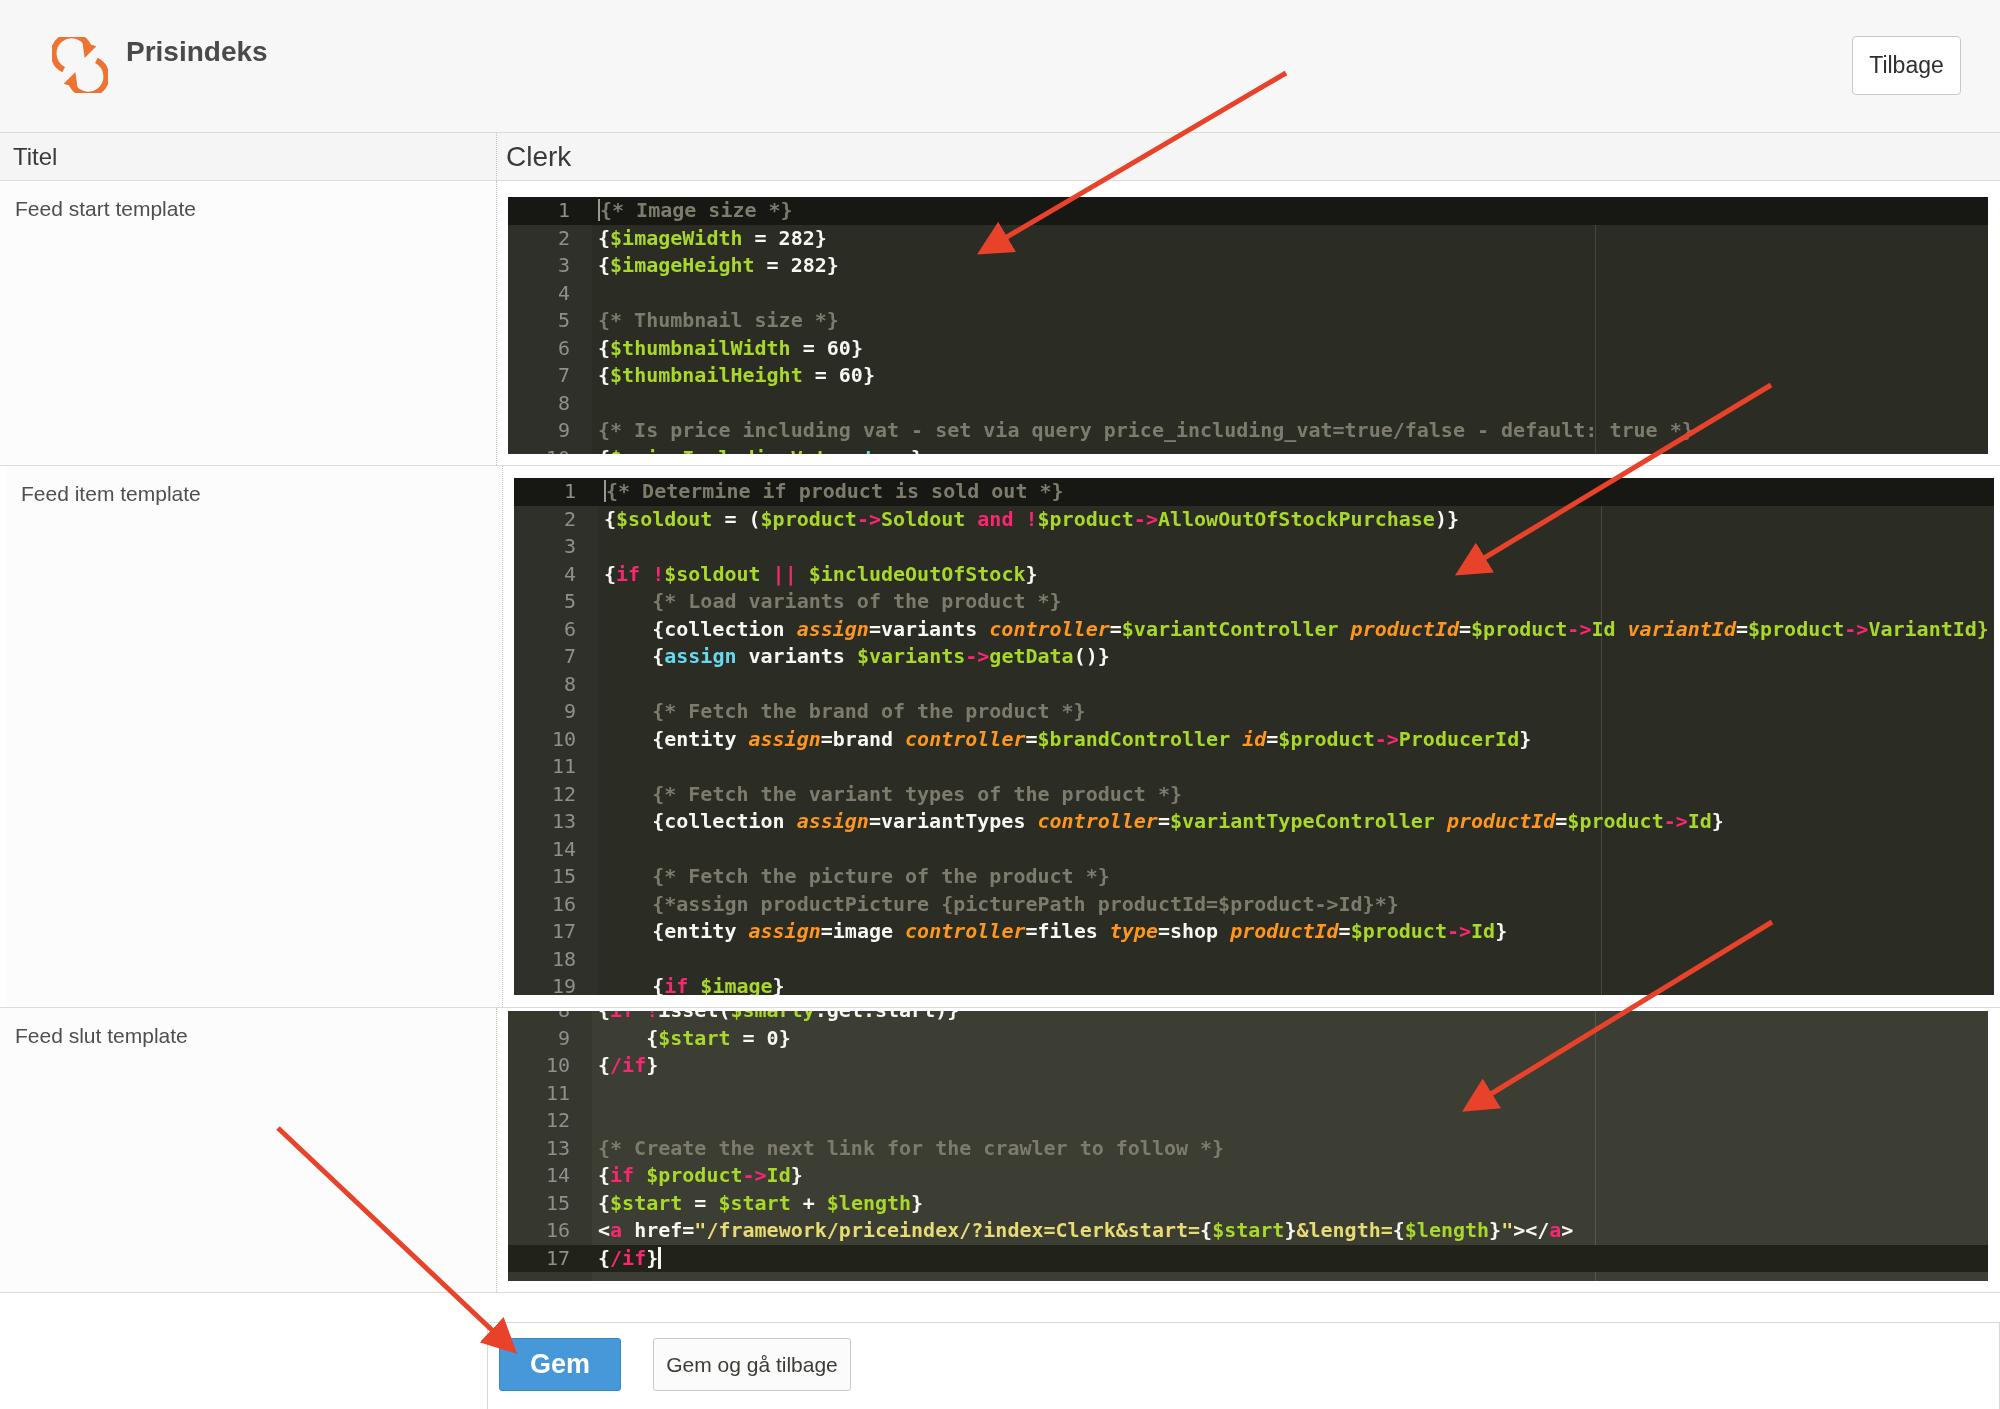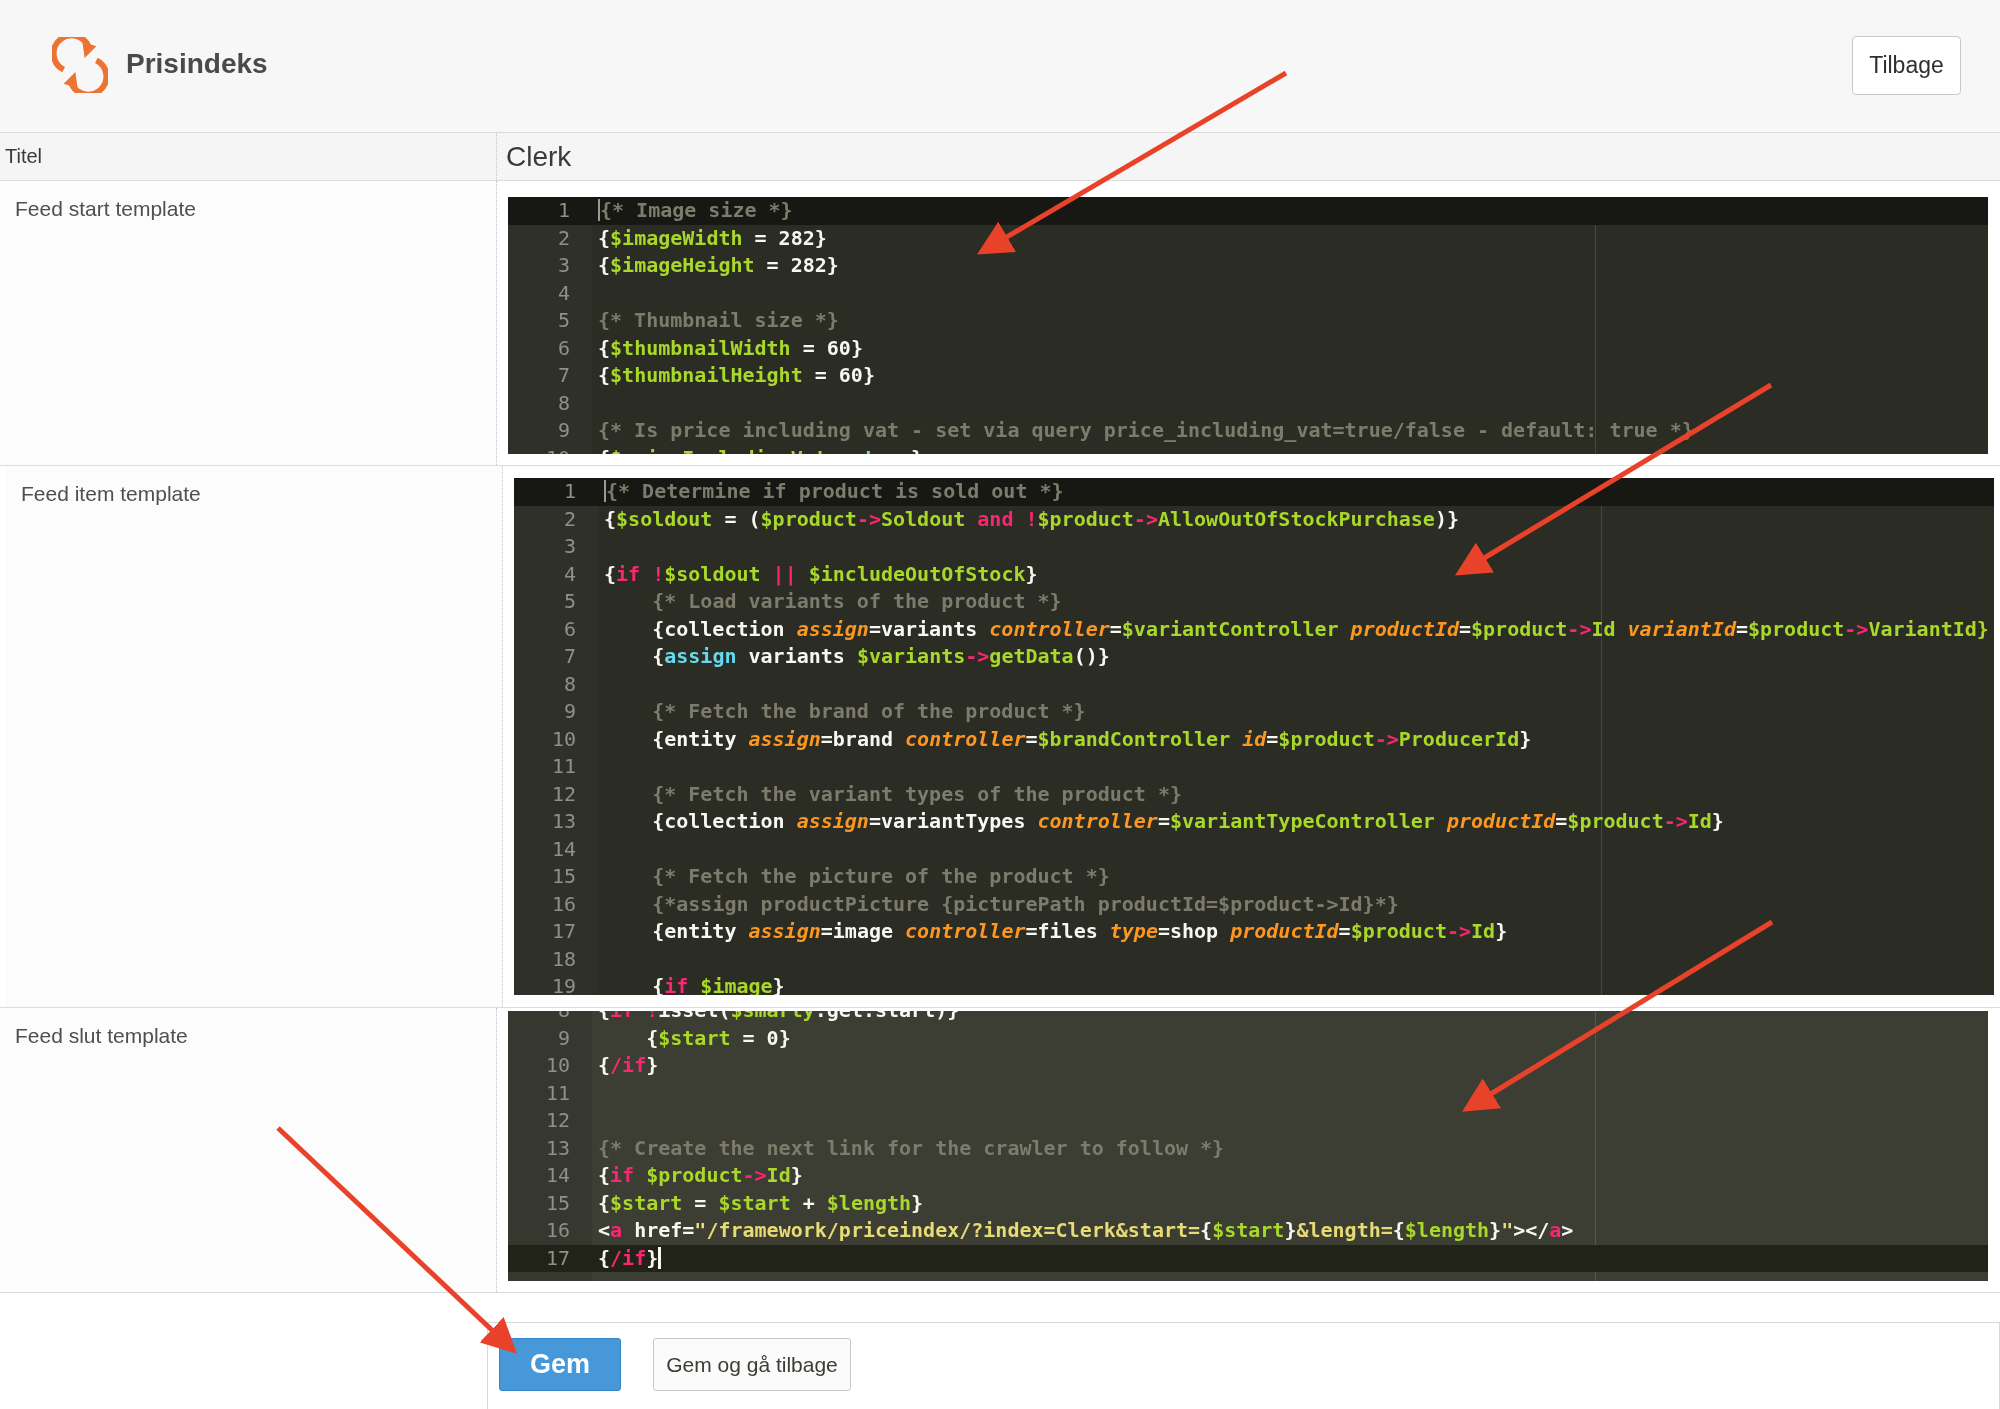--- a/index.html
+++ b/index.html
@@ -3,31 +3,31 @@
 <meta charset="utf-8">
 <style>
   html,body{margin:0;padding:0;background:#e9e9e9;}
   .page{
     position:relative;width:2000px;height:1409px;background:#ffffff;
     overflow:hidden;font-family:"Liberation Sans",sans-serif;
   }
   
   .topbar{position:relative;height:132px;background:#f7f7f7;border-bottom:1px solid #dcdcdc;}
   .logo{position:absolute;left:52px;top:37px;width:56px;height:56px;}
-  .page-title{position:absolute;left:126px;top:48px;font-size:28px;font-weight:bold;color:#4a4a4a;}
+  .page-title{position:absolute;left:126px;top:36px;font-size:28px;font-weight:bold;color:#4a4a4a;}
   .back-btn{
     position:absolute;right:39px;top:36px;width:107px;height:57px;
     background:#ffffff;border:1px solid #c9c9c9;border-radius:4px;
     font-size:23px;color:#2f2f2f;display:flex;align-items:center;justify-content:center;
     font-family:"Liberation Sans",sans-serif;cursor:pointer;
   }
   
   .thead{display:flex;height:47px;background:#f5f5f5;border-bottom:1px solid #dcdcdc;}
   .thead .cell-l{width:497px;border-right:1px dotted #c4c4c4;box-sizing:border-box;
-    display:flex;align-items:center;padding-left:5px;font-size:20px;color:#3a3a3a;}
+    display:flex;align-items:center;padding-left:13px;font-size:24px;color:#3a3a3a;}
   .thead .cell-r{flex:1;display:flex;align-items:center;padding-left:9px;font-size:28px;color:#3a3a3a;}
   .trow{display:flex;border-bottom:1px solid #dcdcdc;box-sizing:border-box;}
   .trow .cell-l{width:497px;border-right:1px dotted #c4c4c4;box-sizing:border-box;
     background:#fcfcfc;padding:16px 0 0 15px;font-size:21px;color:#4f4f4f;}
   .trow .cell-r{flex:1;background:#ffffff;}
   .row-1{height:285px;} .row-2{height:542px;padding-left:6px;} .row-3{height:285px;}
   
   .editor{
     position:relative;width:1480px;overflow:hidden;background:#2b2c24;
     font-family:"DejaVu Sans Mono",monospace;font-size:20px;font-weight:bold;

